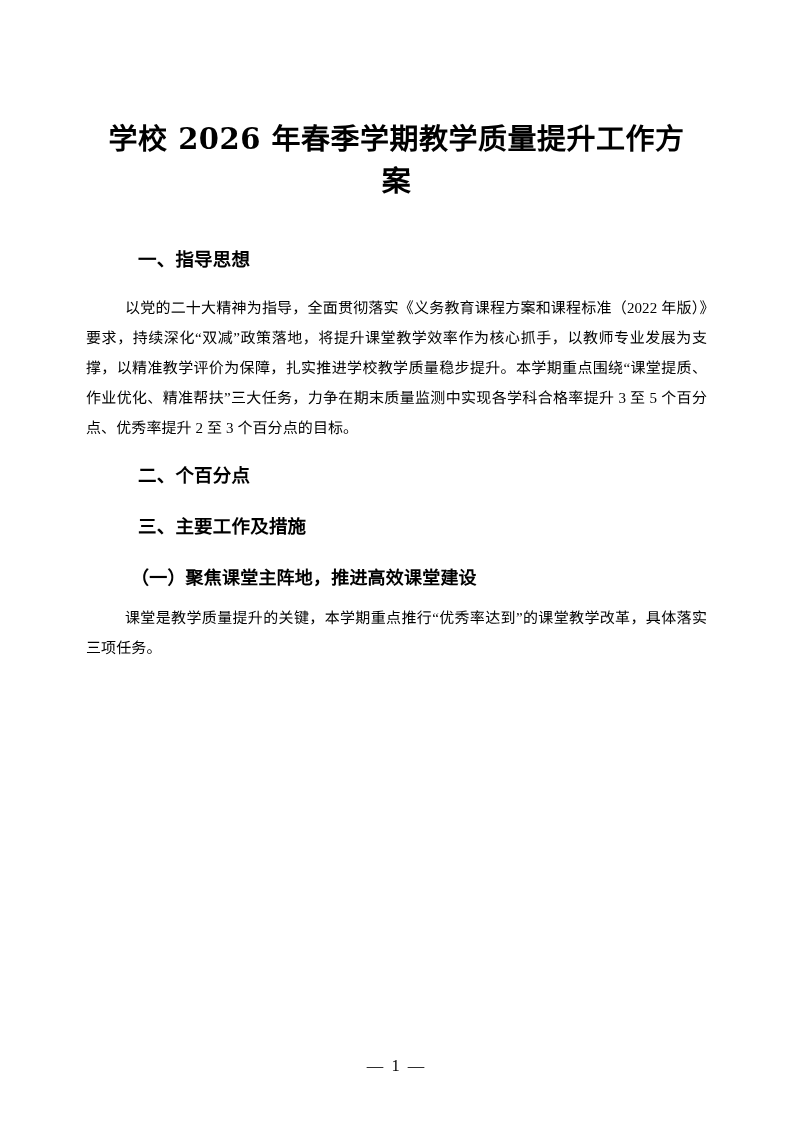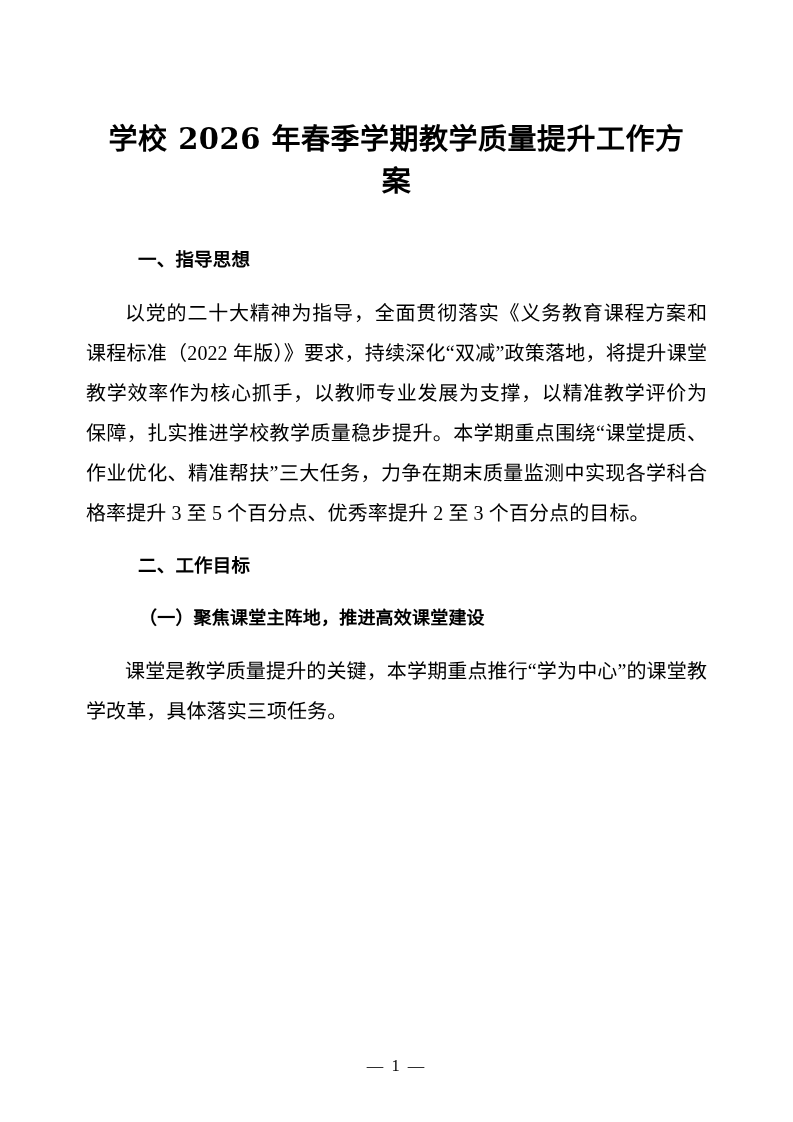--- a/index.html
+++ b/index.html
@@ -39,27 +39,27 @@
     line-height: 1.95;
     margin: 15px;
     text-indent: 37px;
     letter-spacing: 0.2px;
   }
   .subheading {
     font-family: "DejaVu Sans", "Liberation Sans", sans-serif;
     font-size: 18px;
     font-weight: bold;
     line-height: 1.95;
-    margin: 16px;
+    margin: 8px;
     text-indent: 37px;
     letter-spacing: 0.2px;
   }
   .para {
     font-family: "Liberation Serif", "DejaVu Serif", serif;
-    font-size: 20px;
+    font-size: 15px;
     line-height: 2.0;
     margin: 0;
     text-indent: 39px;
     text-align: justify;
     text-justify: inter-ideograph;
     letter-spacing: 0.1px;
   }
   .footer {
     position: absolute;
     left: 0;
@@ -74,19 +74,20 @@
 </head>
 <body>
 
 <div class="page">
 
   <h1 class="doc-title">学校 2026 年春季学期教学质量提升工作方案</h1>
 
   <div class="body-content">
     <p class="heading">一、指导思想</p>
     <p class="para">以党的二十大精神为指导，全面贯彻落实《义务教育课程方案和课程标准（2022 年版）》要求，持续深化“双减”政策落地，将提升课堂教学效率作为核心抓手，以教师专业发展为支撑，以精准教学评价为保障，扎实推进学校教学质量稳步提升。本学期重点围绕“课堂提质、作业优化、精准帮扶”三大任务，力争在期末质量监测中实现各学科合格率提升 3 至 5 个百分点、优秀率提升 2 至 3 个百分点的目标。</p>
-    <p class="heading">二、工作目标</p>
+    <p class="heading">二、个百分点</p>
+    <p class="heading">三、主要工作及措施</p>
     <p class="subheading">（一）聚焦课堂主阵地，推进高效课堂建设</p>
-    <p class="para">课堂是教学质量提升的关键，本学期重点推行“学为中心”的课堂教学改革，具体落实三项任务。</p>
+    <p class="para">课堂是教学质量提升的关键，本学期重点推行“优秀率达到”的课堂教学改革，具体落实三项任务。</p>
   </div>
 
   <div class="footer">— 1 —</div>
 </div>
 
 </body></html>

